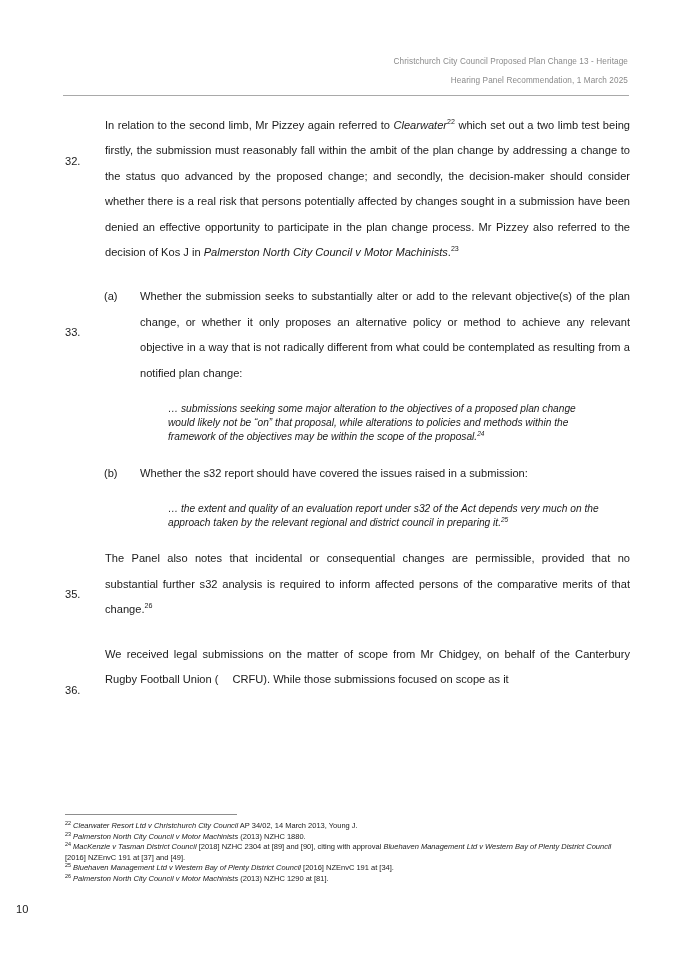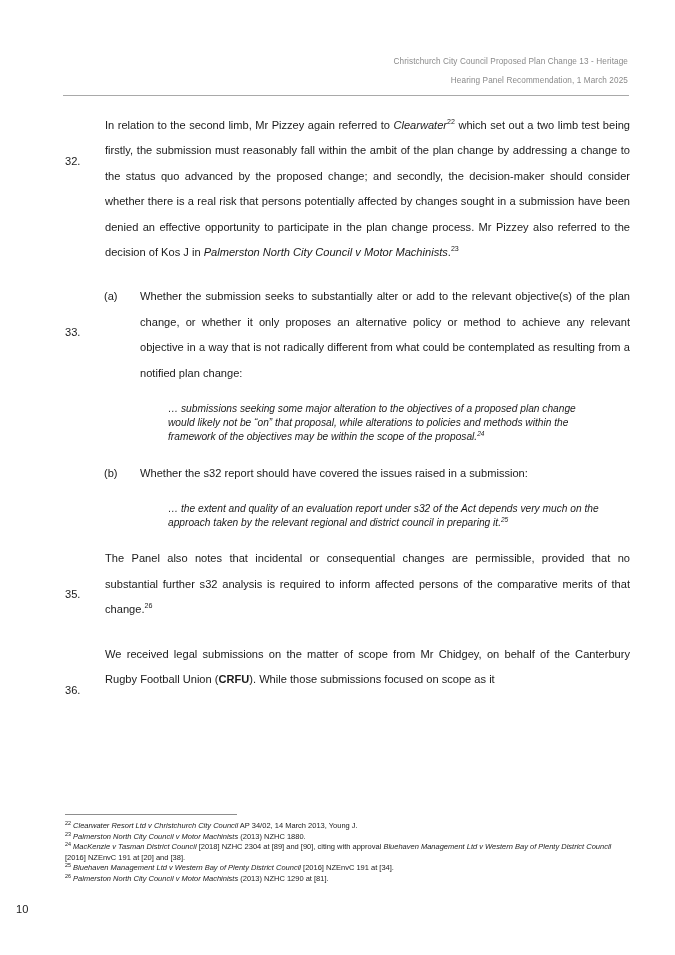--- a/index.html
+++ b/index.html
@@ -98,21 +98,21 @@
     text-align: left;
     color: #1a1a1a;
   }
 
   sup {
     font-size: 0.64em;
     vertical-align: super;
     line-height: 0;
   }
   i, .it { font-style: italic; text-align: center; }
-  b, .bd { font-weight: bold; }
+  b, .bd { font-weight: normal; margin-left: 14px; }
 
   
   .fn-rule {
     position: absolute;
     left: 65px;
     top: 814px;
     width: 172px;
     height: 1px;
     background: #8d8d8d;
   }
@@ -202,21 +202,21 @@
     <p class="fn">
       <sup>22</sup>
       <span class="rich"><i>Clearwater Resort Ltd v Christchurch City Council</i><span> AP 34/02, 14 March 2013, Young J.</span></span>
     </p>
     <p class="fn">
       <sup>23</sup>
       <span class="rich"><i>Palmerston North City Council v Motor Machinists</i><span> (2013) NZHC 1880.</span></span>
     </p>
     <p class="fn">
       <sup>24</sup>
-      <span class="rich"><i>MacKenzie v Tasman District Council</i><span> [2018] NZHC 2304 at [89] and [90], citing with approval </span><i>Bluehaven Management Ltd v Western Bay of Plenty District Council</i><span> [2016] NZEnvC 191 at [20] and [38].</span></span>
+      <span class="rich"><i>MacKenzie v Tasman District Council</i><span> [2018] NZHC 2304 at [89] and [90], citing with approval </span><i>Bluehaven Management Ltd v Western Bay of Plenty District Council</i><span> [2016] NZEnvC 191 at [37] and [49].</span></span>
     </p>
     <p class="fn">
       <sup>25</sup>
       <span class="rich"><i>Bluehaven Management Ltd v Western Bay of Plenty District Council</i><span> [2016] NZEnvC 191 at [34].</span></span>
     </p>
     <p class="fn">
       <sup>26</sup>
       <span class="rich"><i>Palmerston North City Council v Motor Machinists</i><span> (2013) NZHC 1290 at [81].</span></span>
     </p>
   </div>

